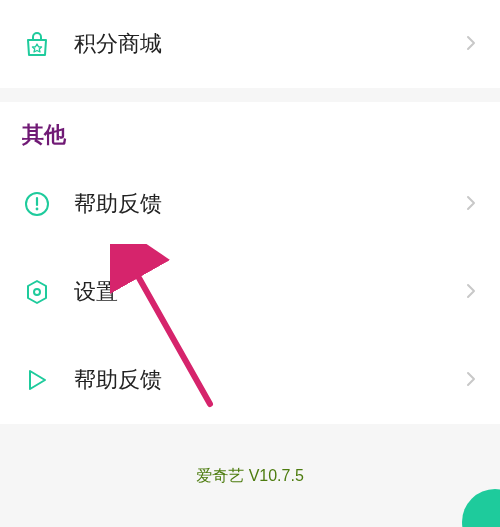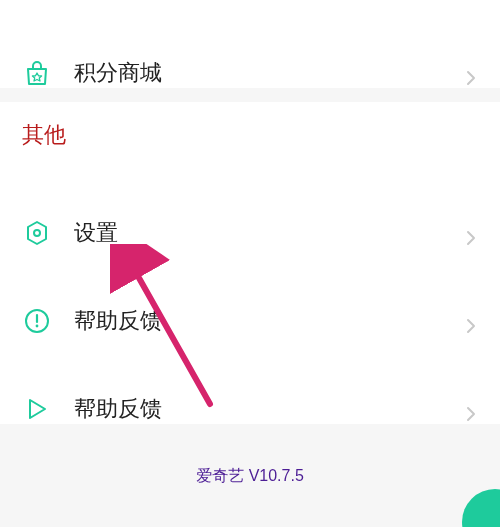--- a/index.html
+++ b/index.html
@@ -14,26 +14,26 @@
   .section {
     background: #ffffff;
   }
   .gap {
     height: 14px;
     background: #f6f6f6;
   }
   .section-header {
     padding: 18px 22px 10px 22px;
     font-size: 22px;
-    font-weight: 400;
-    color: #b91c1c;
+    font-weight: 700;
+    color: #701a75;
   }
   .list-item {
     display: flex;
-    align-items: flex-end;
+    align-items: center;
     height: 88px;
     padding: 0 22px;
     cursor: pointer;
   }
   .icon-slot {
     width: 30px;
     height: 30px;
     display: flex;
     align-items: center;
     justify-content: center;
@@ -49,21 +49,21 @@
   }
   .chevron {
     width: 12px;
     height: 18px;
     flex-shrink: 0;
   }
   .chevron svg { display: block; }
   .footer-version {
     text-align: center;
     font-size: 16px;
-    color: #4c1d95;
+    color: #4d7c0f;
     padding-top: 42px;
     background: #f6f6f6;
   }
   .fab-partial {
     position: absolute;
     right: -28px;
     bottom: -28px;
     width: 66px;
     height: 66px;
     border-radius: 50%;
@@ -98,41 +98,41 @@
 </div>
 
 <div class="gap"></div>
 
 <div class="section">
   <div class="section-header">其他</div>
 
   <div class="list-item">
     <span class="icon-slot">
       <svg width="28" height="28" viewBox="0 0 28 28">
-        <path d="M14 3 L23 8 L23 20 L14 25 L5 20 L5 8 Z" fill="none" stroke="#1ecb9c" stroke-width="2" stroke-linejoin="round"></path>
-        <circle cx="14" cy="14" r="3" fill="none" stroke="#1ecb9c" stroke-width="2"></circle>
+        <circle cx="14" cy="14" r="11" fill="none" stroke="#1ecb9c" stroke-width="2"></circle>
+        <line x1="14" y1="8" x2="14" y2="15" stroke="#1ecb9c" stroke-width="2.2" stroke-linecap="round"></line>
+        <circle cx="14" cy="19" r="1.4" fill="#1ecb9c"></circle>
       </svg>
     </span>
-    <span class="item-label">设置</span>
+    <span class="item-label">帮助反馈</span>
     <span class="chevron">
       <svg width="10" height="16" viewBox="0 0 10 16">
           <path d="M2 2 L8 8 L2 14" fill="none" stroke="#c8c8c8" stroke-width="2" stroke-linecap="round" stroke-linejoin="round"></path>
         </svg>
     </span>
   </div>
 
   <div class="list-item">
     <span class="icon-slot">
       <svg width="28" height="28" viewBox="0 0 28 28">
-        <circle cx="14" cy="14" r="11" fill="none" stroke="#1ecb9c" stroke-width="2"></circle>
-        <line x1="14" y1="8" x2="14" y2="15" stroke="#1ecb9c" stroke-width="2.2" stroke-linecap="round"></line>
-        <circle cx="14" cy="19" r="1.4" fill="#1ecb9c"></circle>
+        <path d="M14 3 L23 8 L23 20 L14 25 L5 20 L5 8 Z" fill="none" stroke="#1ecb9c" stroke-width="2" stroke-linejoin="round"></path>
+        <circle cx="14" cy="14" r="3" fill="none" stroke="#1ecb9c" stroke-width="2"></circle>
       </svg>
     </span>
-    <span class="item-label">帮助反馈</span>
+    <span class="item-label">设置</span>
     <span class="chevron">
       <svg width="10" height="16" viewBox="0 0 10 16">
           <path d="M2 2 L8 8 L2 14" fill="none" stroke="#c8c8c8" stroke-width="2" stroke-linecap="round" stroke-linejoin="round"></path>
         </svg>
     </span>
   </div>
 
   <div class="list-item">
     <span class="icon-slot">
       <svg width="28" height="28" viewBox="0 0 28 28">

